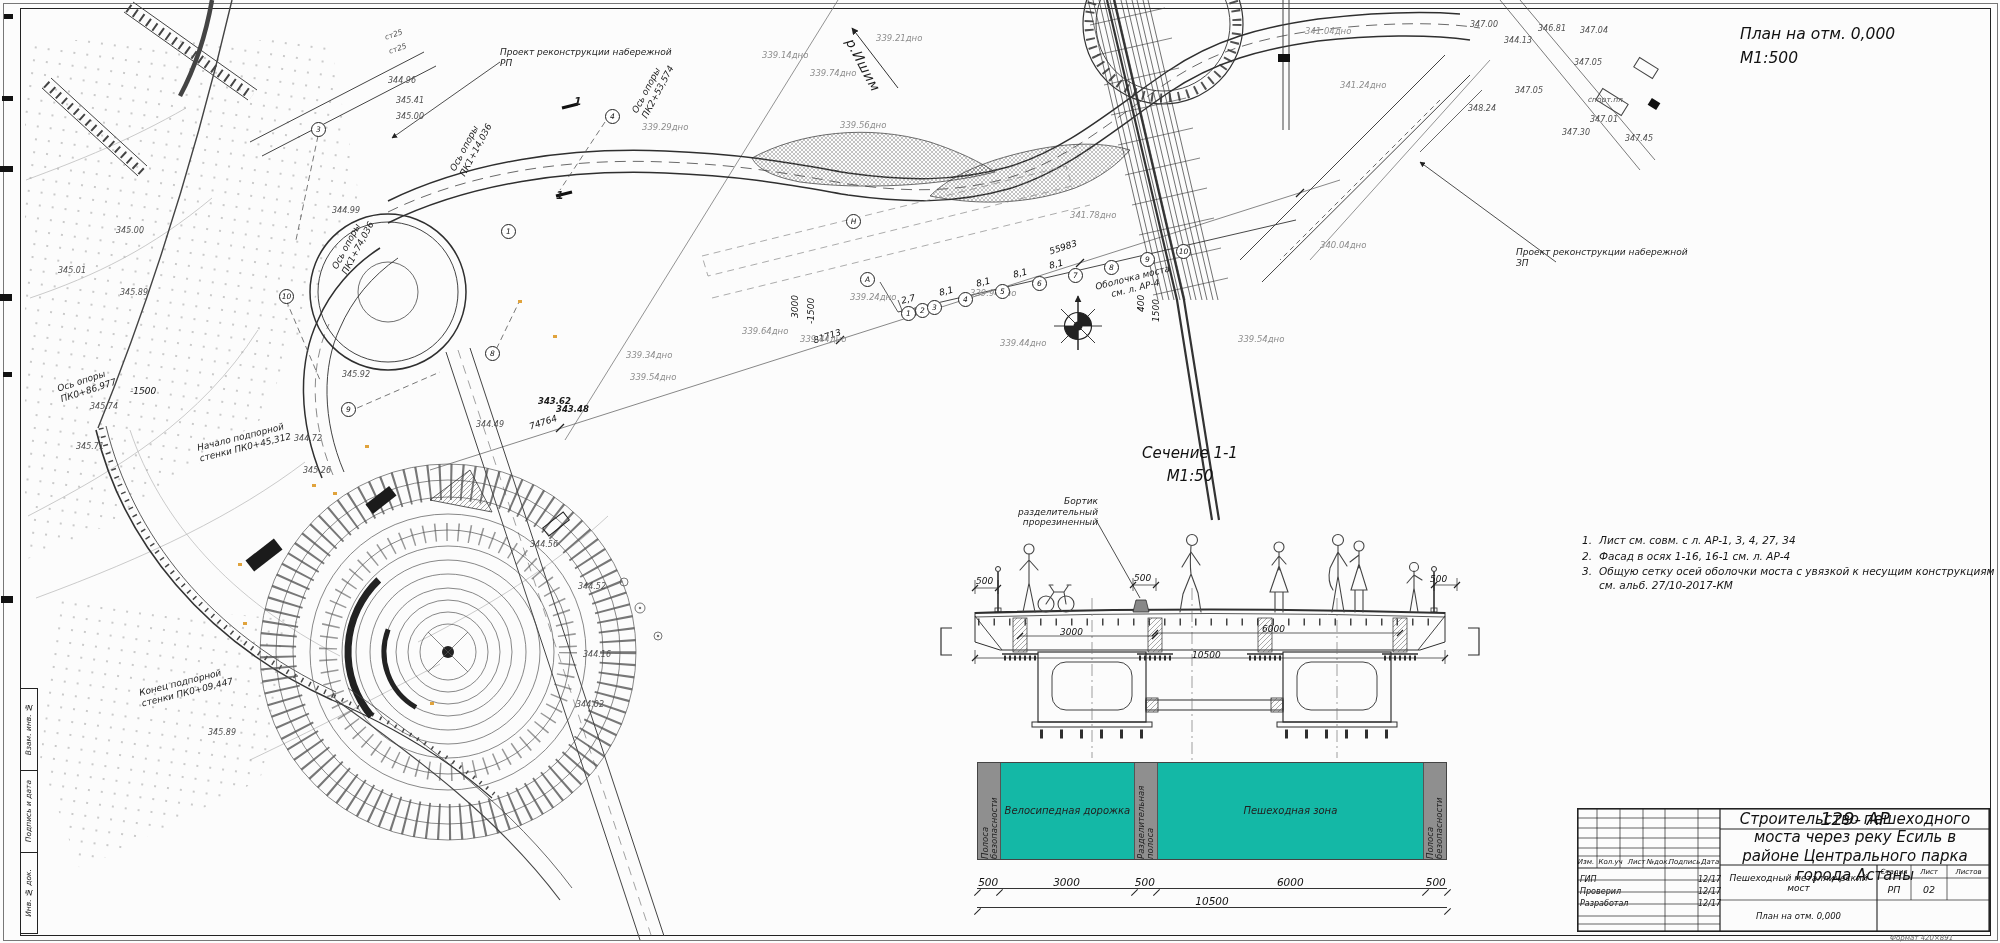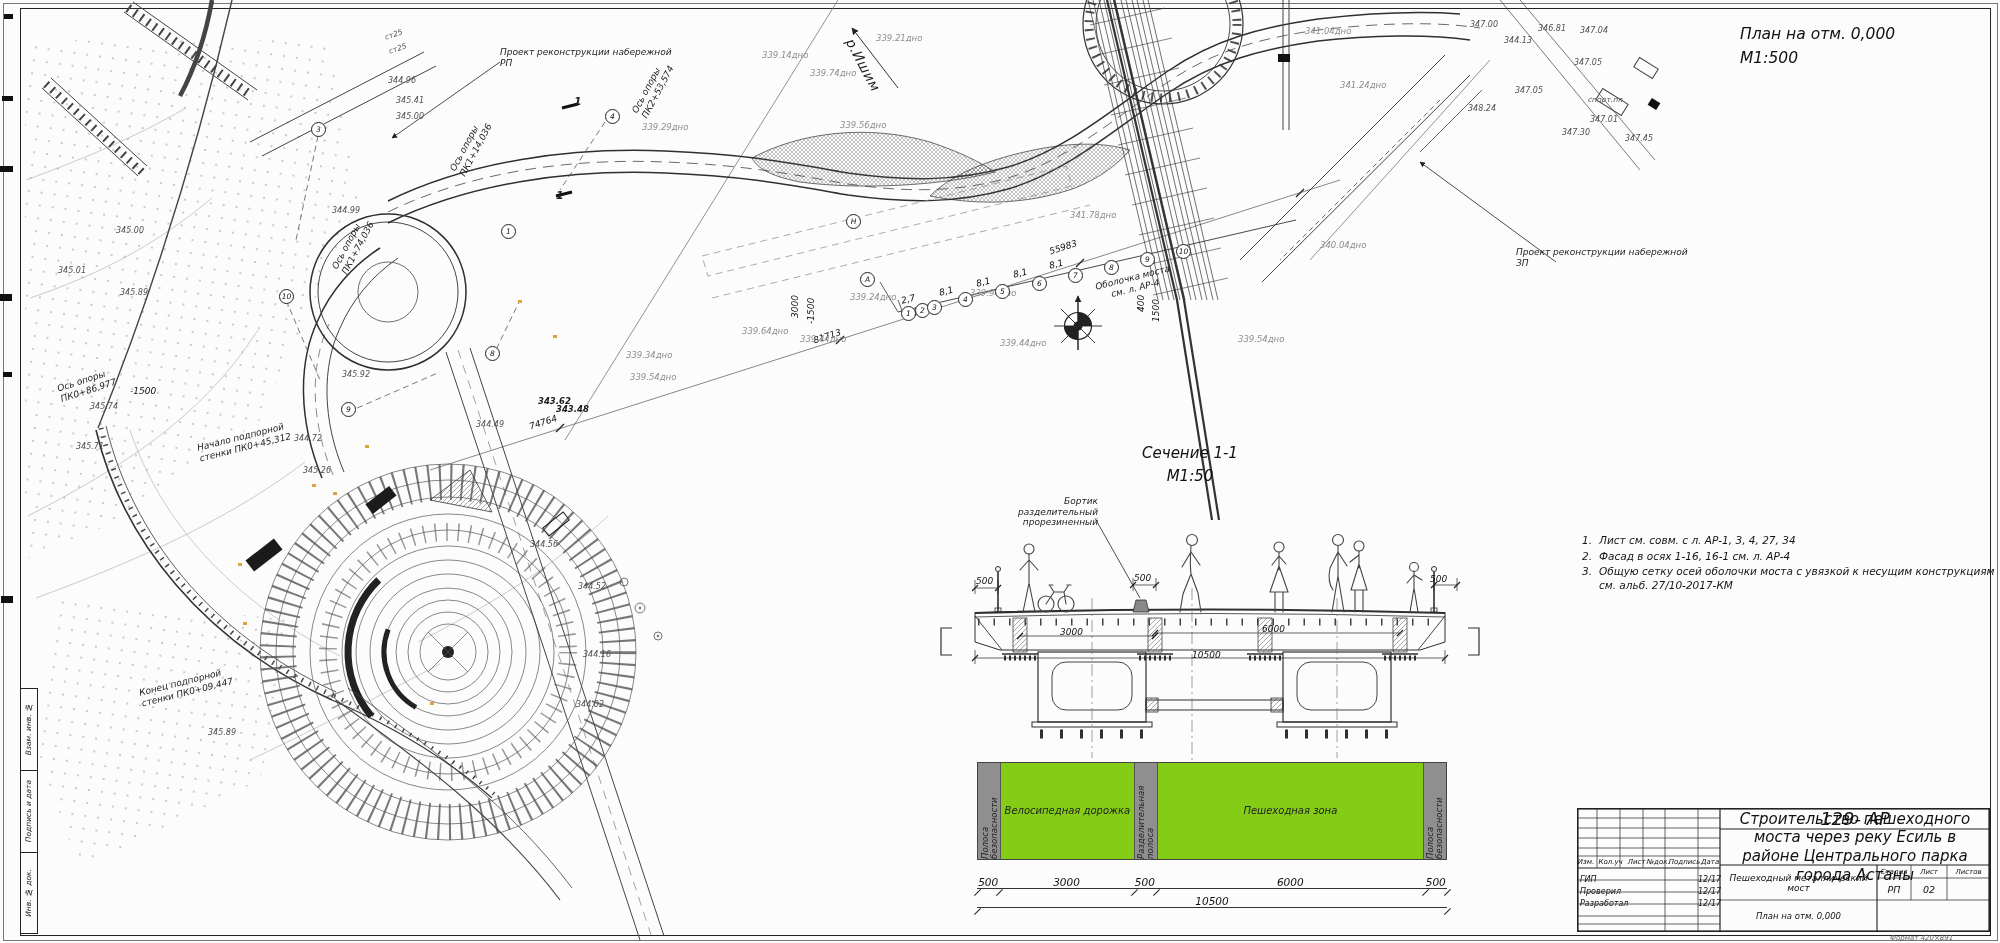--- a/index.html
+++ b/index.html
@@ -38,21 +38,21 @@
   .note-num{width:17px;flex:none;}
   .note-text{flex:1;}
 
   
   .zonebar{position:absolute;left:977px;top:762px;width:470px;z-index:3;}
   .zb-bar{display:flex;height:96px;border:1px solid #444;}
   .zb-zone{position:relative;display:flex;align-items:center;justify-content:center;
            border-right:1px solid #555;}
   .zb-zone:last-child{border-right:none;}
   .zb-zone.dark{background:#8f8f8f;}
-  .zb-zone.light{background:#84cc16;}
+  .zb-zone.light{background:#14b8a6;}
   .zb-vlab{writing-mode:vertical-rl;transform:rotate(180deg);
            font:italic 8.5px/1 "DejaVu Sans",sans-serif;color:#222;}
   .zb-hlab{font:italic 10px/1 "DejaVu Sans",sans-serif;color:#222;}
   .zb-dims{display:flex;margin-top:14px;position:relative;}
   .zb-seg{position:relative;height:14px;border-bottom:1px solid #333;}
   .zb-seg .tick{position:absolute;left:-4px;bottom:-5px;width:9px;border-top:1.3px solid #222;
                 transform:rotate(-45deg);}
   .zb-seg .tick.end{left:auto;right:-5px;}
   .zb-seg .dnum{position:absolute;width:100%;text-align:center;bottom:1px;
                 font:italic 10.5px/1 "DejaVu Sans",sans-serif;color:#111;}

